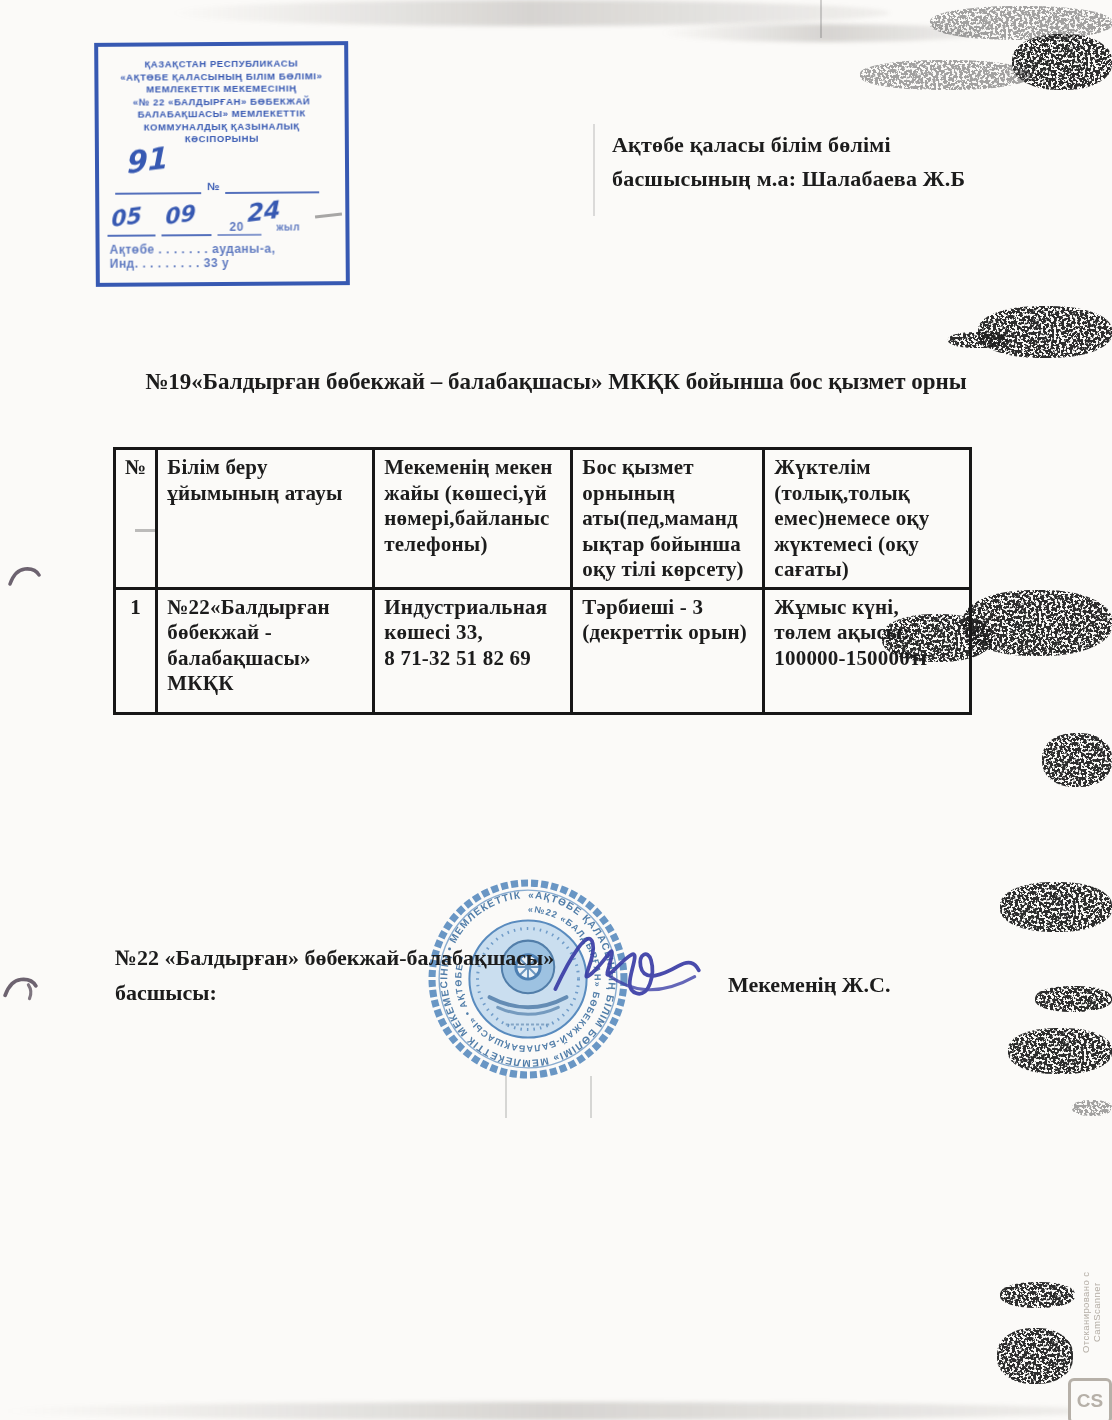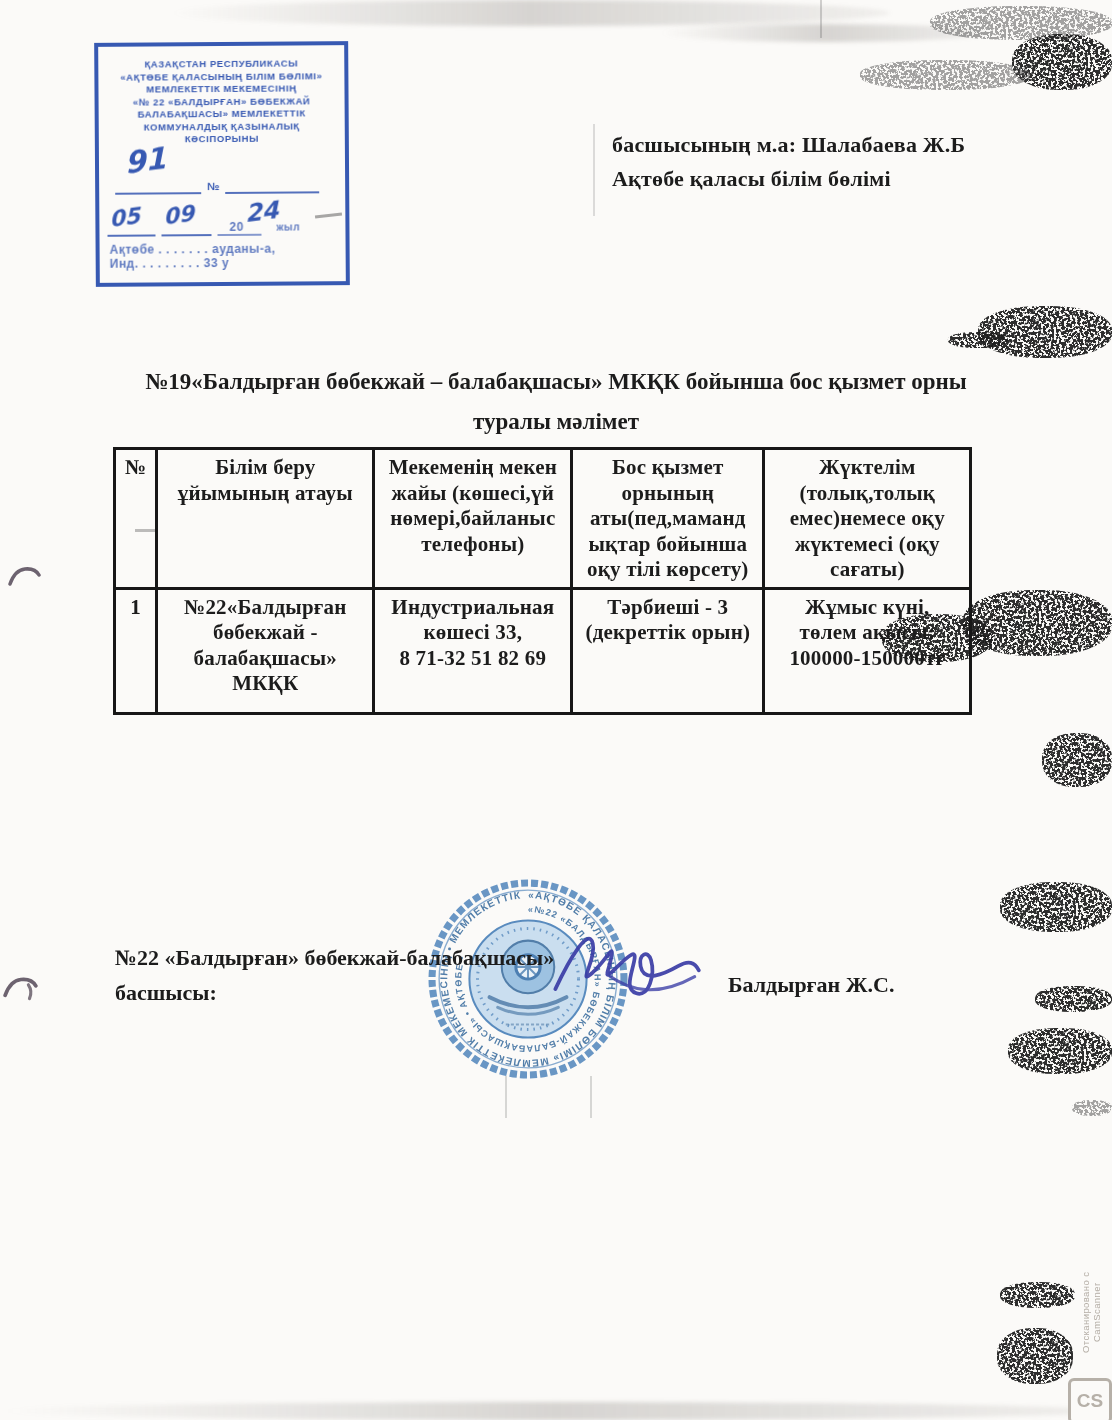--- a/index.html
+++ b/index.html
@@ -73,21 +73,21 @@
   
   #vacancy-table{
     left:113px;top:447px;
     border-collapse:collapse;table-layout:fixed;
   }
   #vacancy-table td,#vacancy-table th{
     border:3px solid #171717;
     vertical-align:top;
     padding:5px 9px 4px 9px;
     font-size:21px;line-height:25.5px;
-    font-weight:bold;text-align:center;
+    font-weight:bold;text-align:left;
     letter-spacing:.2px;
   }
   .cw0{width:42px;} .cw1{width:217px;} .cw2{width:198px;} .cw3{width:192px;} .cw4{width:207px;}
   #vacancy-table .num{text-align:center;}
   #vacancy-table tr.head{height:131px;}
   #vacancy-table tr.body{height:125px;}
 
   
   #footer-org{
     left:115px;top:940px;width:560px;
@@ -187,27 +187,26 @@
     <div class="rule" style="left:118px;top:188px;width:44px;opacity:.6"></div>
     <span class="abs tiny" style="left:130px;top:174px;font-size:12px">20</span>
     <span class="hand abs" style="left:148px;top:152px;font-size:24px">24</span>
     <span class="abs tiny" style="left:177px;top:176px;font-size:10px">жыл</span>
 
     <div class="abs tiny" style="left:10px;top:196px">Ақтөбе . . . . . . . ауданы-а,</div>
     <div class="abs tiny" style="left:10px;top:210px">Инд. . . . . . . . . 33 у</div>
   </div>
 
   <div id="signatory" class="abs">
+    <div>Ақтөбе қаласы білім  бөлімі</div>
     <div>басшысының м.а: Шалабаева Ж.Б</div>
-    <div>Ақтөбе қаласы білім  бөлімі</div>
   </div>
 
   <div id="doc-title" class="abs">
     <div>№19«Балдырған бөбекжай – балабақшасы» МКҚК бойынша бос қызмет орны</div>
-    <div>туралы мәлімет</div>
   </div>
 
   <table id="vacancy-table" class="abs">
     <colgroup>
         <col class="cw0">
         <col class="cw1">
         <col class="cw2">
         <col class="cw3">
         <col class="cw4">
       </colgroup>
@@ -276,18 +275,18 @@
 
   <svg id="signature-wrap" class="abs" viewBox="0 0 150 100">
     <path d="M8,78 C22,48 40,18 44,34 C48,50 28,76 44,62 C58,49 64,34 62,46 C60,60 52,72 66,58 C80,44 86,40 84,50 C82,62 74,78 86,82 C98,86 104,64 100,50 C97,40 88,44 90,56 C93,72 112,64 126,56 C136,50 142,52 146,60" fill="none" stroke="#3a3da6" stroke-width="3.6" stroke-linecap="round"></path>
     <path d="M58,64 C80,80 106,86 142,66" fill="none" stroke="#3a3da6" stroke-width="3" stroke-linecap="round" opacity=".85"></path>
   </svg>
 
   <div id="footer-org" class="abs">
     <div>№22 «Балдырған» бөбекжай-балабақшасы»</div>
     <div>басшысы:</div>
   </div>
-  <div id="footer-signer" class="abs">Балдырған Ж.С.</div>
+  <div id="footer-signer" class="abs">Мекеменің Ж.С.</div>
 
   <div id="cam-text" class="abs">Отсканировано с CamScanner</div>
   <div id="cs-logo" class="abs">CS</div>
 
 </div>
 
 </body></html>

